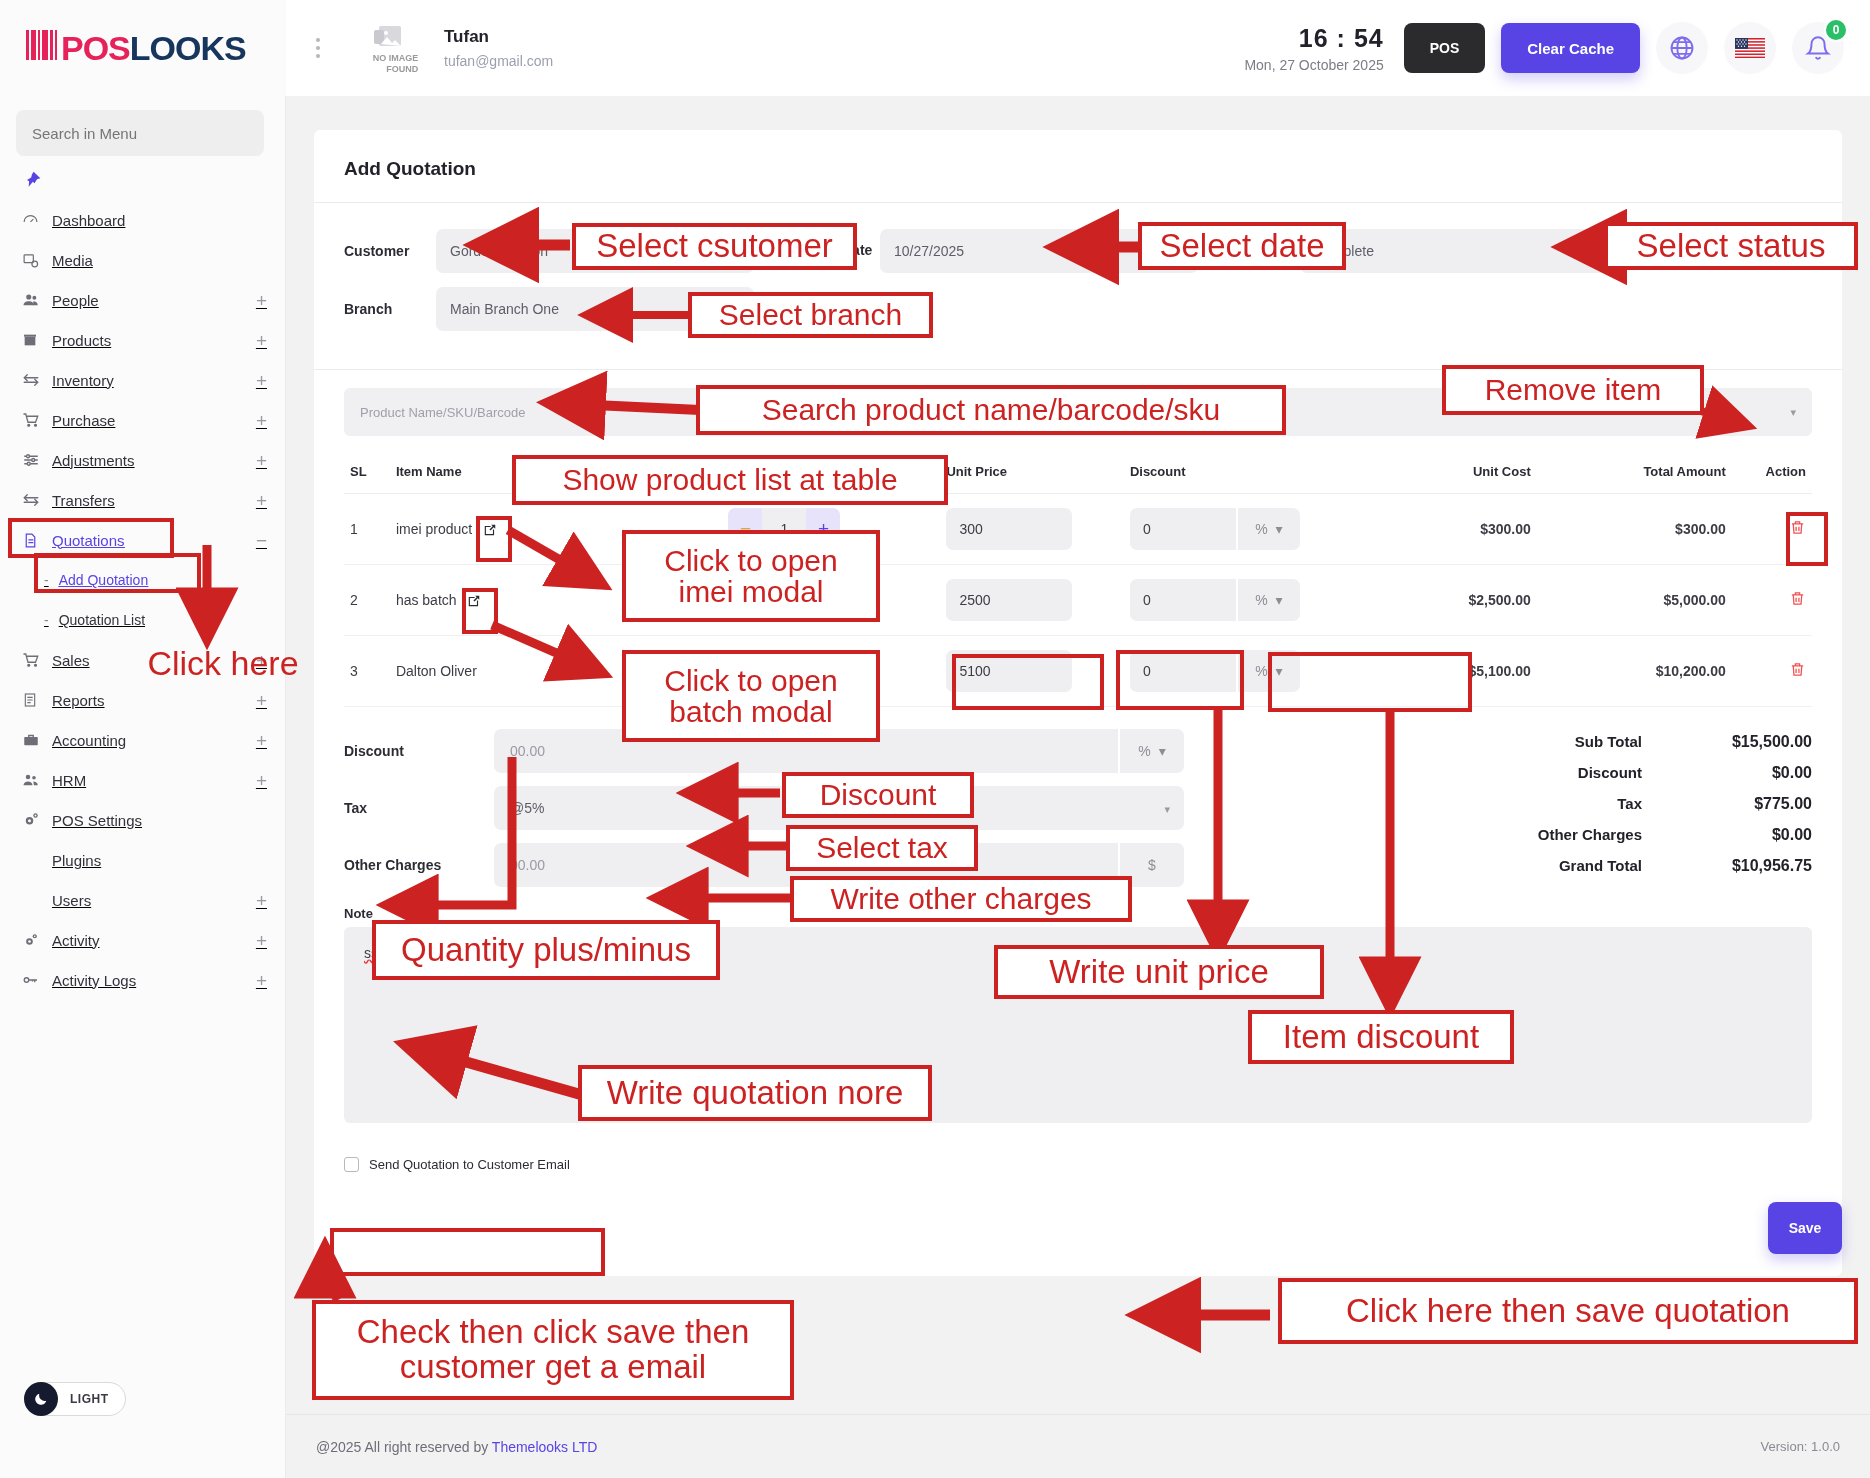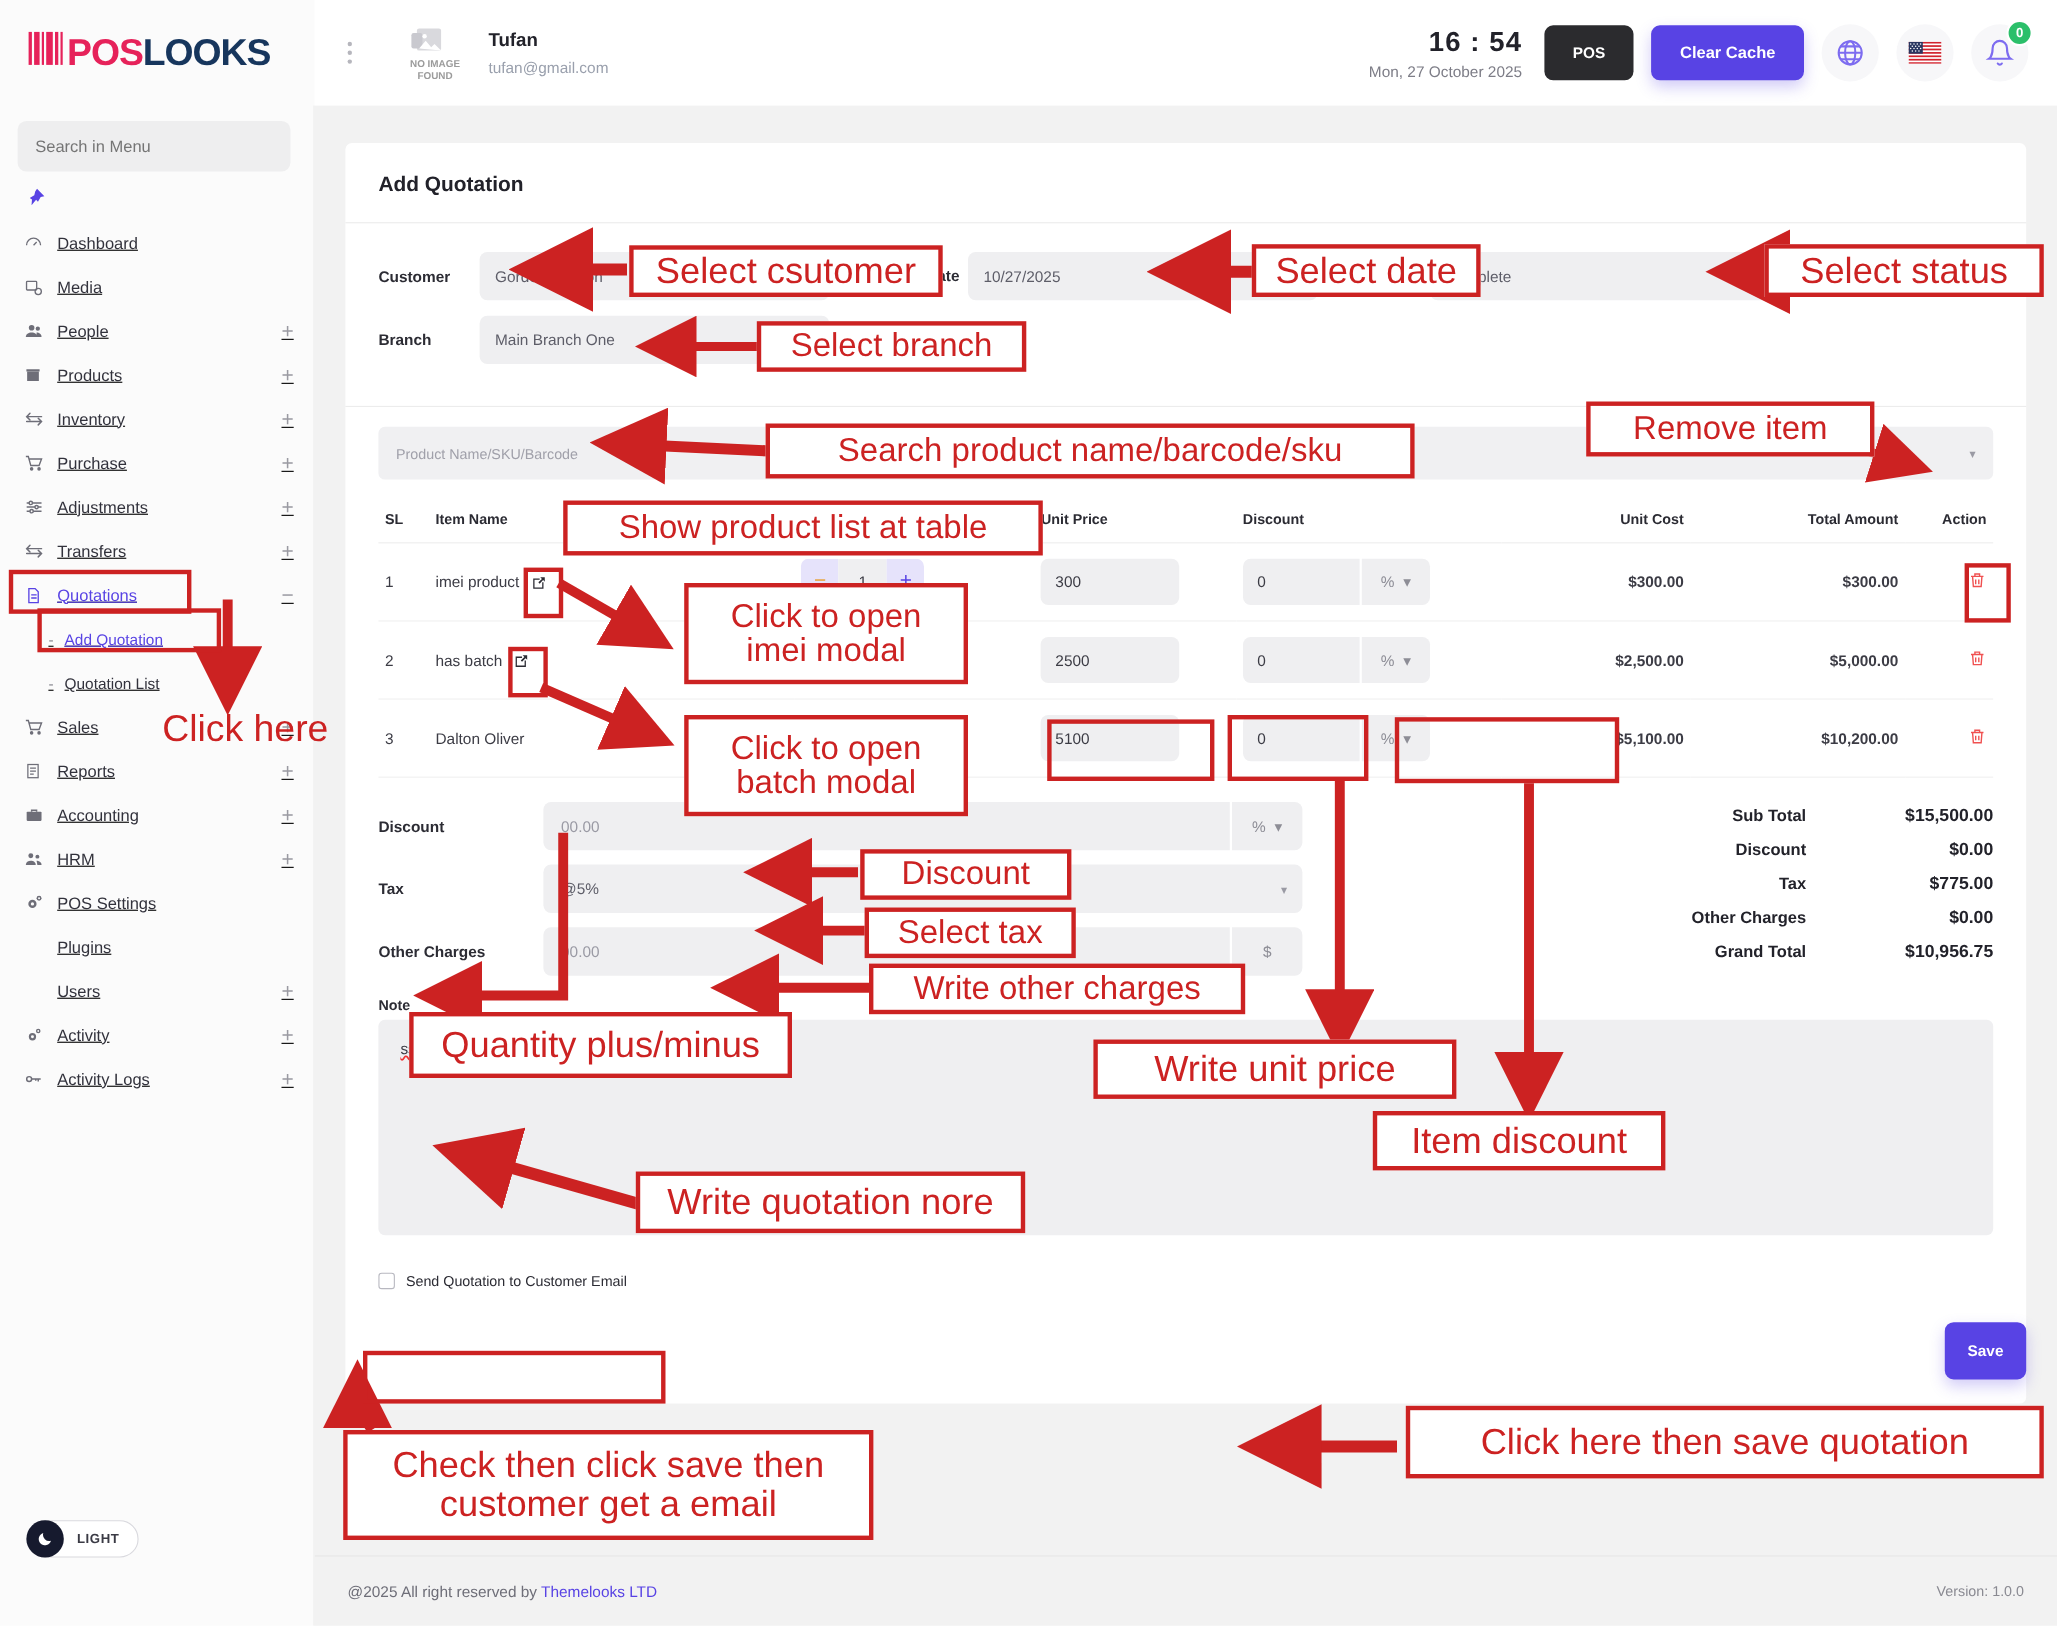--- a/index.html
+++ b/index.html
@@ -39,21 +39,21 @@
     width: 40px; display: flex; flex-direction: column; align-items: center;
     gap: 4px; margin-left: 12px;
   }
   .kebab span { width: 4px; height: 4px; border-radius: 50%; background: #b6b6bd; }
 
   .avatar-box { width: 74px; display: flex; flex-direction: column; align-items: center; margin-left: 14px; }
   .avatar-img {
     width: 34px; height: 30px; position: relative;
   }
   .avatar-img svg { width: 34px; height: 30px; }
-  .avatar-cap { font-size: 9px; color: #9b9b9b; text-align: center; line-height: 1.15; font-weight: 600; margin-top: 1px; margin-left: 13px;}
+  .avatar-cap { font-size: 9px; color: #9b9b9b; text-align: right; line-height: 1.15; font-weight: 600; margin-top: 1px; margin-left: 13px;}
 
   .user-meta { margin-left: 18px; }
   .user-name { font-size: 17px; font-weight: 800; color: #22222a; }
   .user-mail { font-size: 14px; color: #9aa0ad; margin-top: 6px; }
 
   .header-right { margin-left: auto; display: flex; align-items: center; gap: 16px; }
   .clock-box { text-align: right; margin-right: 4px; }
   .clock-time { font-size: 25px; font-weight: 800; color: #22222a; letter-spacing: 1px; }
   .clock-date { font-size: 14px; color: #7d7d87; margin-top: 4px; }
 

